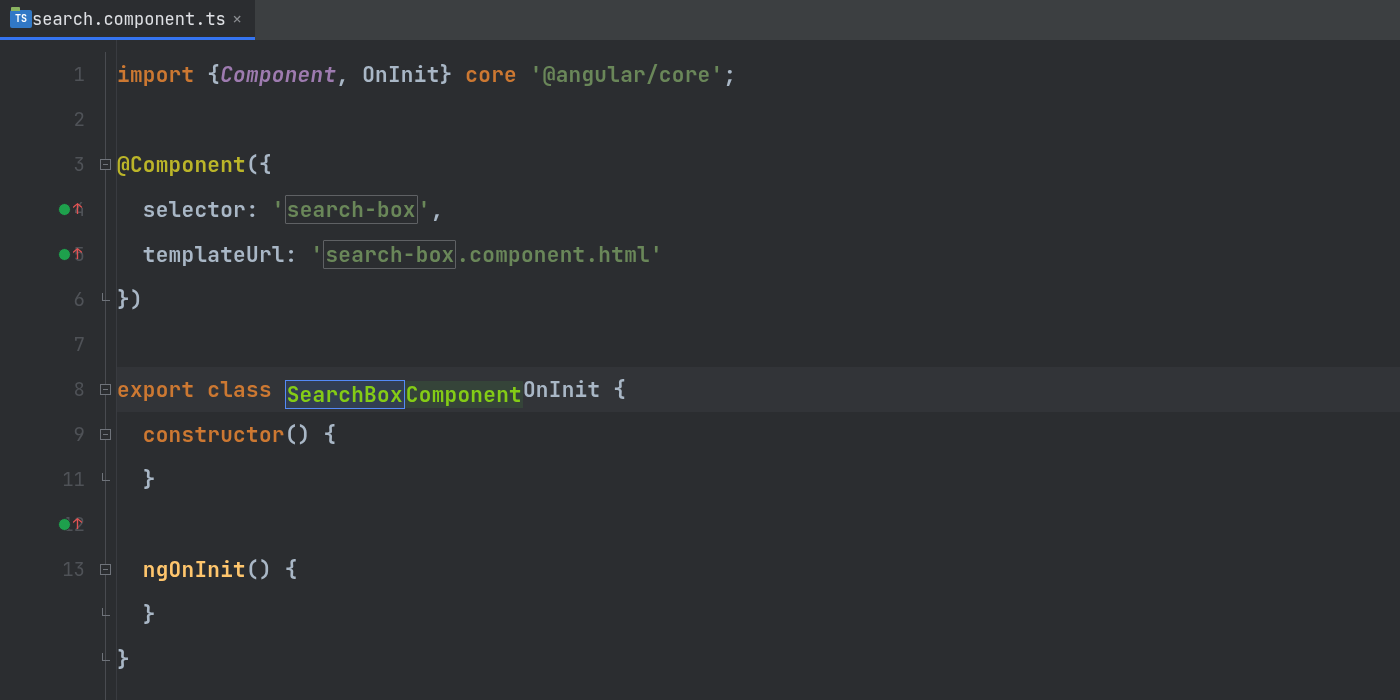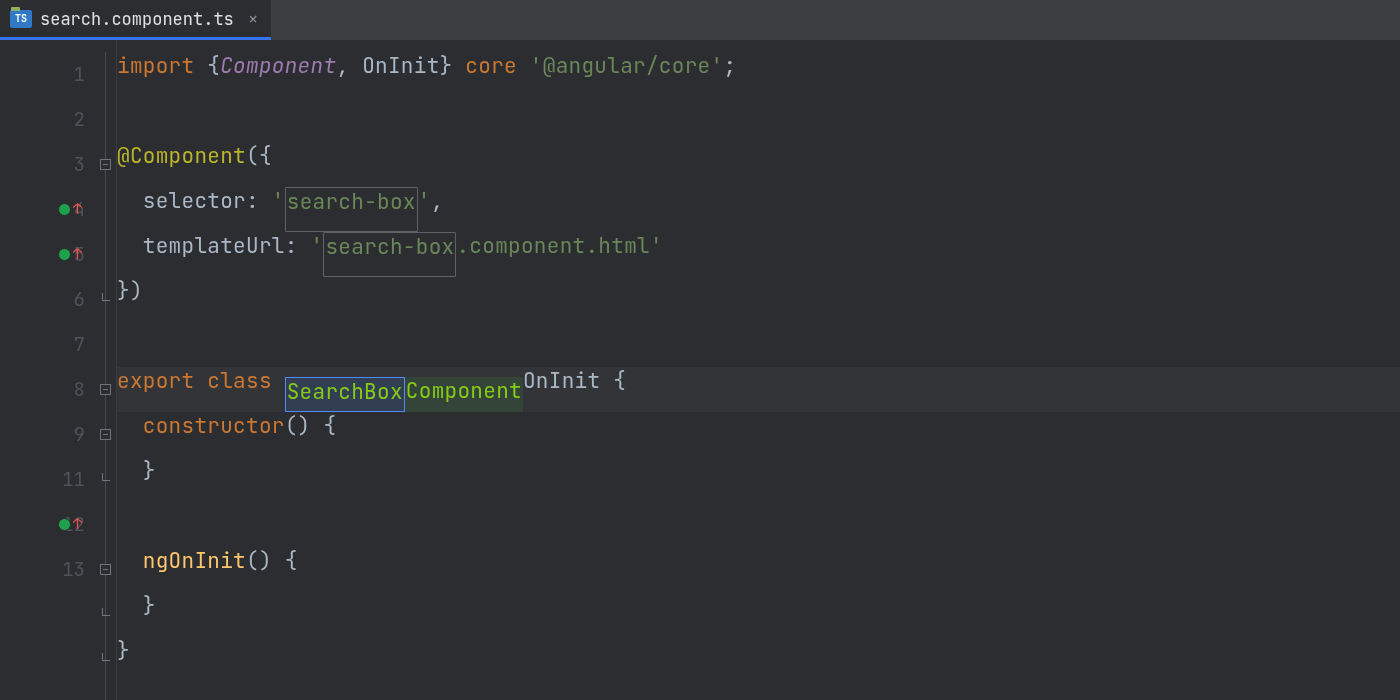--- a/index.html
+++ b/index.html
@@ -17,21 +17,20 @@
     background: #3c3f41;
     display: flex;
     align-items: stretch;
   }
   .tab {
     display: flex;
     align-items: center;
     padding: 0 12px 0 10px;
     background: #2b2d30;
     border-bottom: 3px solid #3574f0;
-    gap: 8px;
     position: relative;
   }
   .tab-icon {
     width: 22px;
     height: 18px;
     background: #3178c6;
     border-radius: 2px;
     display: flex;
     align-items: center;
     justify-content: center;
@@ -163,23 +162,25 @@
     margin-bottom: 6px;
   }
   .code {
     flex: 1;
     padding-top: 12px;
     position: relative;
   }
   .code-row {
     height: 45px;
     display: flex;
+    align-items: center;
     white-space: pre;
     font-size: 21px;
     letter-spacing: 0.3px;
+    font-weight: bold;
   }
   .code-row.current {
     background: #323438;
   }
   .kw-orange { color: #cc7832; }
   .kw-yellow { color: #bbb529; }
   .fn-yellow { color: #ffc66d; }
   .ident { color: #a9b7c6; }
   .classname { color: #84cc16; margin-top: 10px; }
   .str { color: #6a8759; }

